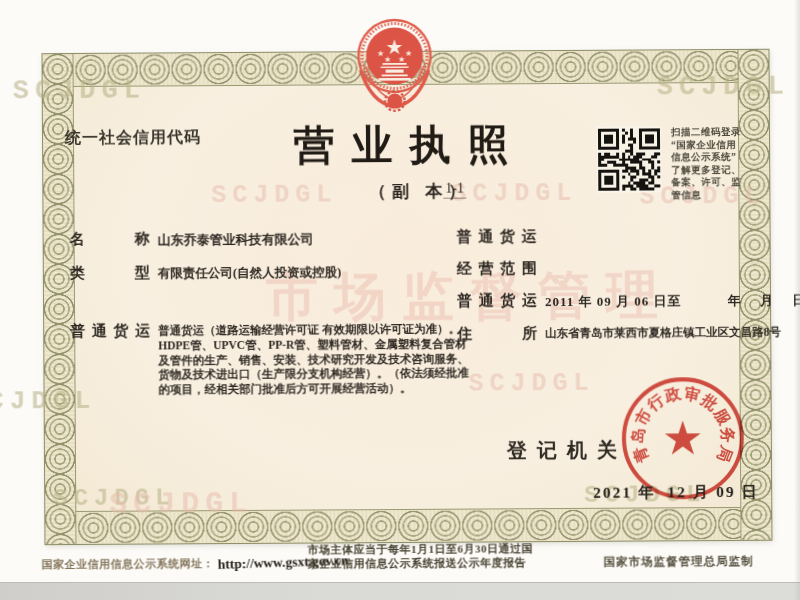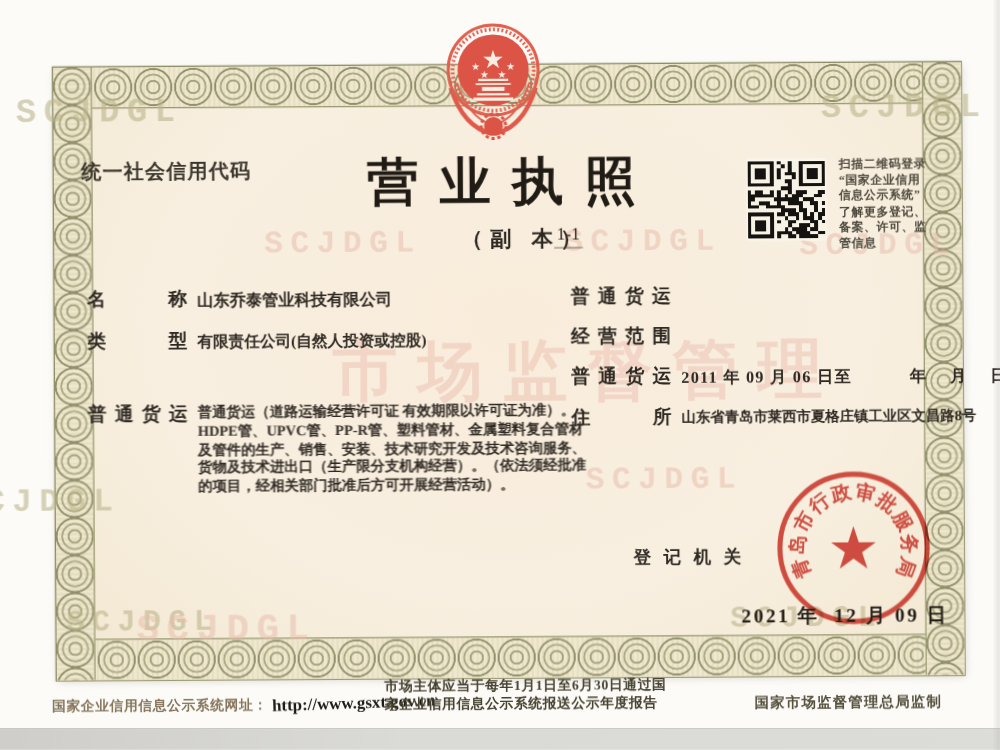--- a/index.html
+++ b/index.html
@@ -70,21 +70,21 @@
     text-align:justify;text-align-last:justify;}
   .fvalue{font-weight:700;color:#2e2822;padding-top:2px;margin-left:8px;}
   .v13{font-size:13px;}
   .v12{font-size:12.5px;}
   .v11{font-size:11.5px;line-height:14.8px;white-space:pre-line;width:312px;}
   .addr{font-size:11.5px;white-space:nowrap;}
   .datev{font-size:13px;letter-spacing:1px;white-space:pre;}
 
   
   .regauth{position:absolute;left:462px;top:386px;z-index:3;
-    font-family:"Liberation Sans",sans-serif;font-size:14px;font-weight:700;color:#2e2922;letter-spacing:10px;}
+    font-family:"Liberation Sans",sans-serif;font-size:20px;font-weight:700;color:#2e2922;letter-spacing:10px;}
   .seal{position:absolute;left:572px;top:322px;width:132px;height:132px;z-index:6;
     opacity:.88;mix-blend-mode:multiply;}
   .regdate{position:absolute;left:548px;top:432px;z-index:7;font-size:15.5px;font-weight:700;
     color:#241f19;letter-spacing:2px;white-space:pre;}
 
   
   .foot{position:absolute;z-index:3;color:#514b3e;}
   .foot-left{left:40px;top:554px;display:flex;align-items:baseline;}
   .foot-left .lab{font-size:11px;font-weight:700;color:#85755b;letter-spacing:.5px;}
   .foot-left .url{font-size:13.5px;font-weight:700;color:#1f1b16;margin-left:3px;

